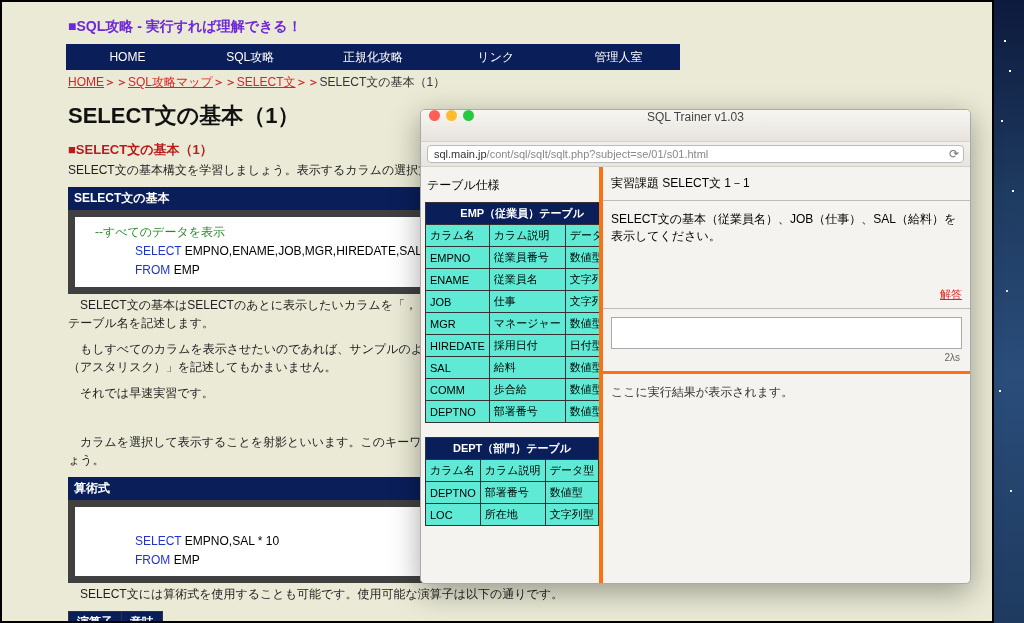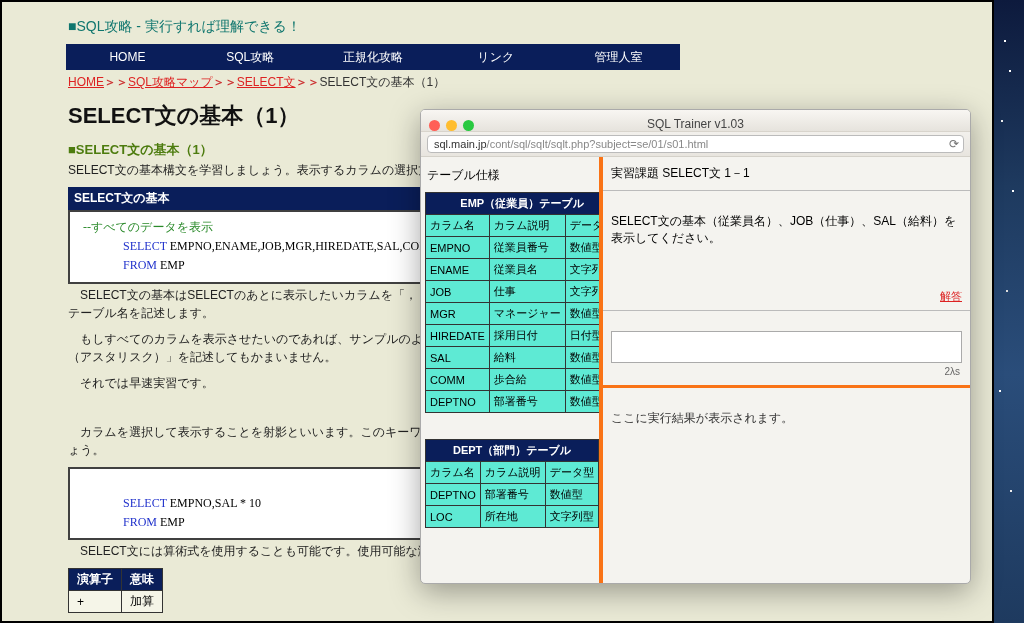--- a/index.html
+++ b/index.html
@@ -1,55 +1,55 @@
 <!DOCTYPE html>
 <html><head>
   <meta charset="utf-8">
   <style>
     * { box-sizing: border-box; margin: 0; padding: 0; }
     body { font-family: "Hiragino Kaku Gothic Pro", "Meiryo", sans-serif; font-size: 13px; width: 1024px; height: 623px; overflow: hidden; position: relative; background: #1e3a5f; }
     .desktop-bg { position: absolute; top: 0; right: 0; width: 30px; height: 623px; background: linear-gradient(180deg, #0d1a3d 0%, #1e3a5f 30%, #2a4d7a 60%, #1e3a5f 100%); }
     .desktop-bg::before { content:""; position:absolute; top:40px; left:10px; width:2px; height:2px; background:#fff; box-shadow: 5px 30px #fff, -3px 80px #eee, 8px 150px #fff, 2px 250px #ddd, -5px 350px #fff, 6px 450px #eee; }
     .main-panel { position: absolute; left: 0; top: 0; width: 994px; height: 623px; background: #eaead6; border: 2px solid #000; overflow: hidden; }
     .page-wrap { width: 614px; margin-left: 64px; padding-top: 16px; }
-    .site-title { color: #0f766e; font-weight: normal; font-size: 14px; padding-left: 2px; margin-bottom: 8px; }
+    .site-title { color: #6d28d9; font-weight: bold; font-size: 14px; padding-left: 2px; margin-bottom: 8px; }
     .navbar { display: flex; background: #0a1e5a; color: #fff; height: 26px; align-items: center; }
     .navbar > div { flex: 1; text-align: center; color: #fff; font-size: 12px; line-height: 26px; }
     .breadcrumb { font-size: 12px; padding: 4px 2px; color: #333; }
     .breadcrumb a { color: #d22; text-decoration: underline; }
     .breadcrumb .sep { color: #c33; font-weight: bold; }
     .page-heading { font-size: 22px; font-weight: bold; padding: 6px 2px 10px; color: #111; }
     .content { padding: 0 2px; }
-    .section-title { color: #4d7c0f; font-weight: bold; font-size: 13px; }
+    .section-title { color: #b91c1c; font-weight: bold; font-size: 13px; }
     .para { font-size: 12px; line-height: 1.5; margin: 2px 0 8px; color: #222; }
     .band { background: #0a1e5a; color: #fff; font-weight: bold; padding: 3px 6px; font-size: 12px; }
-    .codebox { border: 2px solid #404040; background: #fff; padding: 6px 13px; font-size: 12px; line-height: 1.6; font-family: Liberation Serif, serif; }
+    .codebox { border: 7px solid #404040; background: #fff; padding: 6px 20px; font-size: 12px; line-height: 1.6; font-family: Liberation Sans, sans-serif; }
     .cmt { color: #2a8a2a; }
     .kw { color: #2233cc; margin-left: 40px; }
     .jisshu { color: #d22; font-size: 12px; text-align: right; padding: 2px 0; }
     .op-table { border-collapse: collapse; font-size: 12px; margin-top: 2px; }
     .op-table th { background: #0a1e5a; color: #fff; padding: 2px 8px; border: 1px solid #333; font-weight: bold; }
     .op-table td { border: 1px solid #333; padding: 2px 8px; background: #f5f5e8; }
 
     
     .float-win { position: absolute; left: 420px; top: 109px; width: 551px; height: 475px; background: #f4f3ef; border: 1px solid #aaa; border-radius: 5px; box-shadow: 0 8px 30px rgba(0,0,0,.35); overflow: hidden; }
-    .titlebar { height: 22px; background: linear-gradient(#f8f6f2,#e6e3dd); display: flex; align-items: flex-end; position: relative; border-bottom: 1px solid #d8d4cc; }
+    .titlebar { height: 32px; background: linear-gradient(#f8f6f2,#e6e3dd); display: flex; align-items: flex-start; position: relative; border-bottom: 1px solid #d8d4cc; }
     .traffic { display: flex; gap: 6px; padding-left: 8px; }
     .dot { width: 11px; height: 11px; border-radius: 50%; }
     .dot.r { background: #ff5f57; } .dot.y { background: #ffbd2e; } .dot.g { background: #28c940; }
     .titlebar-title { position: absolute; left: 0; right: 0; text-align: center; font-size: 12px; color: #444; }
     .urlbar { height: 25px; background: linear-gradient(#f2f0ec,#e8e5df); display: flex; align-items: center; padding: 3px 6px; border-bottom: 1px solid #d4d1c9; justify-content: center; }
     .urlfield { flex: 1; background: #fff; border: 1px solid #bbb; border-radius: 4px; font-size: 11px; padding: 2px 20px 2px 6px; color: #888; position: relative; }
     .urlfield .dark { color: #333; }
     .urlfield .reload { position: absolute; right: 4px; top: 1px; color: #777; font-size: 12px; }
     .trainer-body { display: grid; grid-template-columns: 182px 1fr; grid-template-rows: 1fr; height: calc(100% - 47px); }
     .left-pane { border-right: 4px solid #f97316; padding: 6px 4px; overflow: auto; }
-    .right-pane { display: flex; flex-direction: column; gap: 12px; }
+    .right-pane { display: flex; flex-direction: column; }
     .spec-title { font-size: 12px; padding: 4px 2px 8px; }
-    .spec-table { border-collapse: collapse; width: 168px; font-size: 11px; margin-bottom: 26px; }
+    .spec-table { border-collapse: collapse; width: 168px; font-size: 11px; margin-bottom: 14px; }
     .spec-table th { background: #0a1e5a; color: #fff; text-align: center; padding: 3px 2px; border: 1px solid #333; }
     .spec-table td { border: 1px solid #333; padding: 3px 4px; background: #5eead4; white-space: nowrap; }
     .task-head-row { display: flex; border-bottom: 1px solid #bbb; }
     .task-head { font-size: 12px; padding: 8px 8px; flex: 1; }
     .task-body { font-size: 12px; padding: 10px 8px; height: 108px; border-bottom: 1px solid #bbb; position: relative; }
     .ans-link { position: absolute; right: 8px; bottom: 6px; font-size: 11px; }
     .ans-link a { color: #d22; text-decoration: underline; }
     .sql-input { padding: 8px; border-bottom: 3px solid #f97316; }
     .sql-input textarea { width: 100%; height: 32px; border: 1px solid #aaa; resize: none; font-family: Menlo, monospace; font-size: 12px; padding: 2px; }
     .sql-meta { text-align: right; font-size: 10px; color: #666; padding-right: 2px; }
@@ -83,20 +83,21 @@
         <span class="cmt">--すべてのデータを表示</span><br>
         <span class="kw">SELECT</span><span> EMPNO,ENAME,JOB,MGR,HIREDATE,SAL,COMM,DEPTNO</span><br>
         <span class="kw">FROM</span><span>    EMP</span>
       </div>
       <div class="para">　SELECT文の基本はSELECTのあとに表示したいカラムを「，（カンマ）」で区切って並べ、FROMのあとにテーブル名を記述します。</div>
       <div class="para">　もしすべてのカラムを表示させたいのであれば、サンプルのようにカラムをすべて記述する方法のほかに「*（アスタリスク）」を記述してもかまいません。</div>
       <div class="para">　それでは早速実習です。</div>
       <div class="jisshu"><a href="#" style="color:#d22;text-decoration:underline">実習</a></div>
       <div class="para">　カラムを選択して表示することを射影といいます。このキーワードもよく出題されるのでおぼえておきましょう。</div>
 
+      <div class="band">算術式</div>
       <div class="codebox">
         <br>
         <span class="kw">SELECT</span><span> EMPNO,SAL * 10</span><br>
         <span class="kw">FROM</span><span>    EMP</span>
       </div>
       <div class="para">　SELECT文には算術式を使用することも可能です。使用可能な演算子は以下の通りです。</div>
       <table class="op-table">
         <tbody>
             <tr>
               <th>演算子</th>

